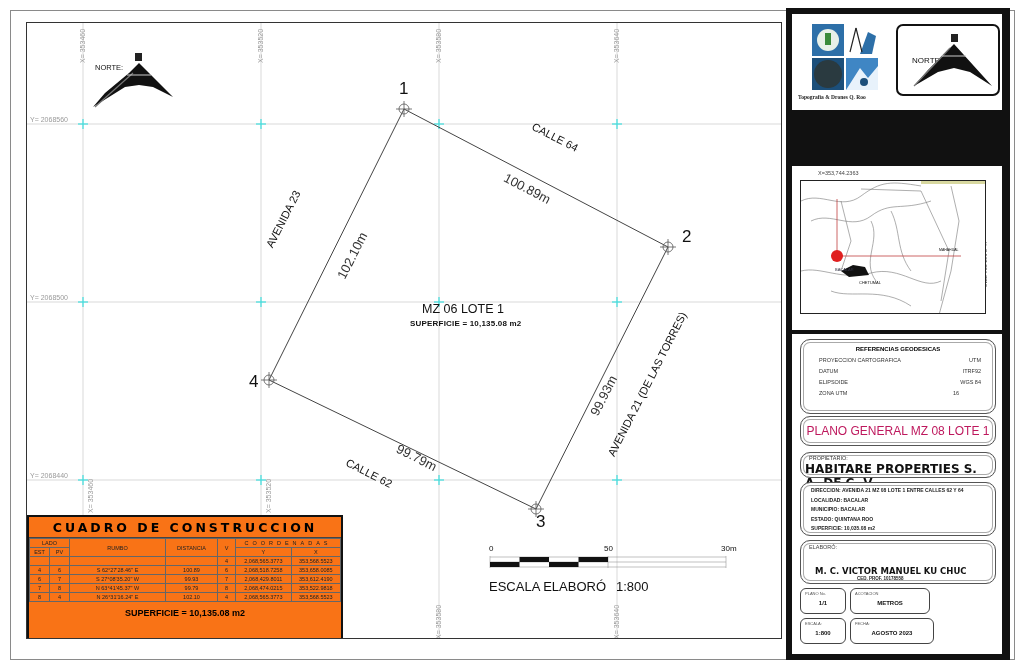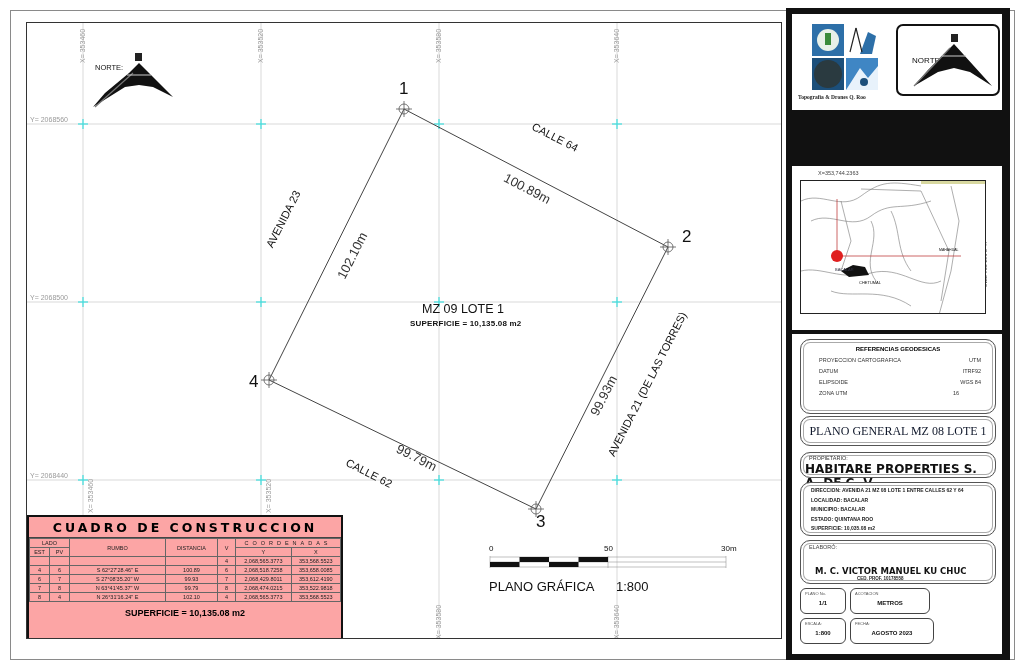--- a/index.html
+++ b/index.html
@@ -10,21 +10,21 @@
   .grid-svg { position: absolute; left: 0; top: 0; }
   .grid-label { position: absolute; font-size: 7px; color: #9a9a9a; white-space: nowrap; }
   .grid-label.vert { transform: rotate(-90deg); transform-origin: left top; }
   .vertex-num { position: absolute; font-size: 17px; color: #111; }
   .street { position: absolute; font-size: 11px; color: #111; white-space: nowrap; transform-origin: center center; }
   .dist { position: absolute; font-size: 13px; color: #333; white-space: nowrap; transform-origin: center center; }
   .lot-title { position: absolute; left: 395px; top: 279px; font-size: 12.5px; color: #111; }
   .lot-area { position: absolute; left: 383px; top: 296px; font-size: 8px; font-weight: bold; color: #111; letter-spacing: 0.2px; }
   .north-label { position: absolute; left: 6px; top: 16px; font-size: 7.5px; color: #111; }
 
-  .ctable { position: absolute; left: 0px; top: 492px; width: 316px; height: 128px; border: 2px solid #111; background: #fca5a5; }
+  .ctable { position: absolute; left: 0px; top: 492px; width: 316px; height: 128px; border: 2px solid #111; background: #f97316; }
   .ctable-title { text-align: center; font-size: 12.5px; font-weight: bold; letter-spacing: 3px; padding: 3px 0 2px; border-bottom: 1px solid #444; font-family: "DejaVu Sans", sans-serif; }
   .ctable table { width: 100%; border-collapse: collapse; font-size: 5.5px; }
   .ctable th, .ctable td { border: 0.5px solid #666; text-align: center; padding: 0; height: 9px; color: #222; font-weight: normal; }
   .ctable .coord-head { letter-spacing: 4px; }
   .ctable .sup { text-align: center; font-size: 9px; font-weight: bold; padding-top: 6px; }
 
   .scale { position: absolute; left: 462px; top: 521px; width: 245px; height: 60px; }
   .scale .tick-label { position: absolute; top: 0; font-size: 8px; color: #111; }
   .scale .bar { position: absolute; top: 12px; height: 12px; width: 238px; }
   .scale .title { position: absolute; left: 0; top: 35px; font-size: 13px; color: #111; white-space: nowrap; }
@@ -39,21 +39,21 @@
   .north-box { position: absolute; left: 104px; top: 10px; width: 104px; height: 72px; border: 2.5px solid #111; border-radius: 7px; }
   .north-box .north-label { left: 14px; top: 30px; font-size: 8px; }
   .rounded-box { position: absolute; border: 1.5px solid #555; border-radius: 10px; background: #fff; box-shadow: inset 0 0 0 2px #fff, inset 0 0 0 3px #aaa; }
   .ubic { left: 8px; top: 8px; width: 194px; height: 26px; text-align: center; font-family: "Liberation Serif", serif; font-size: 8.5px; color: #333; line-height: 24px; }
   .map-x { position: absolute; left: 26px; top: 4px; font-size: 5.5px; color: #444; }
   .map-y { position: absolute; left: 196px; top: 76px; font-size: 5.5px; color: #444; transform: rotate(90deg); transform-origin: left top; white-space: nowrap; }
   .map-frame { position: absolute; left: 8px; top: 14px; width: 186px; height: 134px; border: 1.5px solid #222; overflow: hidden; background: #fff; }
   .ref-box { left: 8px; top: 5px; width: 196px; height: 75px; }
   .ref-title { text-align: center; font-size: 6px; font-weight: bold; margin-top: 6px; }
   .ref-row { display: flex; justify-content: space-between; font-size: 5.5px; color: #333; padding: 0 14px 0 18px; margin-top: 5px; }
-  .plano-box { left: 8px; top: 82px; width: 196px; height: 30px; font-size: 12px; color: #0f172a; text-align: center; line-height: 28px; font-family: Liberation Serif, serif; }
+  .plano-box { left: 8px; top: 82px; width: 196px; height: 30px; font-size: 12px; color: #be185d; text-align: center; line-height: 28px; font-family: Liberation Sans, sans-serif; }
   .prop-box { left: 8px; top: 118px; width: 196px; height: 26px; }
   .prop-label { font-size: 5.5px; color: #333; margin: 2px 0 0 8px; }
   .prop-name { font-size: 12px; font-weight: bold; color: #111; margin: 1px 0 0 4px; font-family: "DejaVu Sans", sans-serif; }
   .dir-box { left: 8px; top: 148px; width: 196px; height: 54px; padding: 4px 0 0 10px; }
   .dir-line { font-size: 5px; font-weight: bold; color: #222; margin-bottom: 3.5px; white-space: nowrap; }
   .elab-box { left: 8px; top: 206px; width: 196px; height: 44px; }
   .elab-label { font-size: 5.5px; color: #444; margin: 3px 0 0 8px; }
   .elab-name { font-size: 8.5px; font-weight: bold; color: #111; margin: 16px 0 0 14px; font-family: "DejaVu Sans", sans-serif; }
   .elab-ced { font-size: 4.5px; font-weight: bold; color: #222; margin: 0 0 0 56px; }
   .small-box { position: absolute; border: 1.5px solid #444; border-radius: 6px; background: #fff; }
@@ -180,21 +180,21 @@
     <span class="dist" style="left:475px;top:158px;transform:rotate(27.5deg);">100.89m</span>
     <span class="dist" style="left:555px;top:365px;transform:rotate(-63deg);">99.93m</span>
     <span class="dist" style="left:368px;top:427px;transform:rotate(27deg);">99.79m</span>
     <span class="dist" style="left:300px;top:225px;transform:rotate(-63deg);">102.10m</span>
 
     <span class="street" style="left:503px;top:108px;transform:rotate(27deg);">CALLE 64</span>
     <span class="street" style="left:317px;top:444px;transform:rotate(27deg);">CALLE 62</span>
     <span class="street" style="left:225px;top:190px;transform:rotate(-63deg);">AVENIDA 23</span>
     <span class="street" style="left:540px;top:355px;transform:rotate(-63deg);">AVENIDA 21 (DE LAS TORRES)</span>
 
-    <span class="lot-title">MZ  09 LOTE 1</span>
+    <span class="lot-title">MZ  06 LOTE 1</span>
     <span class="lot-area">SUPERFICIE = 10,135.08 m2</span>
 
     <div class="ctable">
       <div class="ctable-title">CUADRO DE CONSTRUCCION</div>
       <table>
         <tbody>
             <tr>
           <th colspan="2">LADO</th>
           <th rowspan="2" style="width:96px">RUMBO</th>
           <th rowspan="2" style="width:52px">DISTANCIA</th>
@@ -266,21 +266,21 @@
         <line x1="119" y1="0" x2="119" y2="12" stroke="#999" stroke-width="0.6"></line>
         <line x1="237" y1="0" x2="237" y2="12" stroke="#999" stroke-width="0.6"></line>
         <line x1="1" y1="1" x2="237" y2="1" stroke="#999" stroke-width="0.6"></line>
         <line x1="1" y1="6" x2="237" y2="6" stroke="#999" stroke-width="0.6"></line>
         <line x1="1" y1="11" x2="237" y2="11" stroke="#999" stroke-width="0.6"></line>
         <rect x="1" y="6" width="29.5" height="5" fill="#111"></rect>
         <rect x="30.5" y="1" width="29.5" height="5" fill="#111"></rect>
         <rect x="60" y="6" width="29.5" height="5" fill="#111"></rect>
         <rect x="89.5" y="1" width="29.5" height="5" fill="#111"></rect>
       </svg>
-      <span class="title">PLANO GRÁFICA</span>
+      <span class="title">ESCALA ELABORÓ</span>
       <span class="ratio">1:800</span>
     </div>
   </div>
 
   <div class="title-block">
 
     <div class="tb-panel" style="top:6px;height:96px;">
       <div class="logo-grid">
         <svg class="logo-cell" viewBox="0 0 32 32">
           <rect width="32" height="32" fill="#2d6fa8"></rect>

